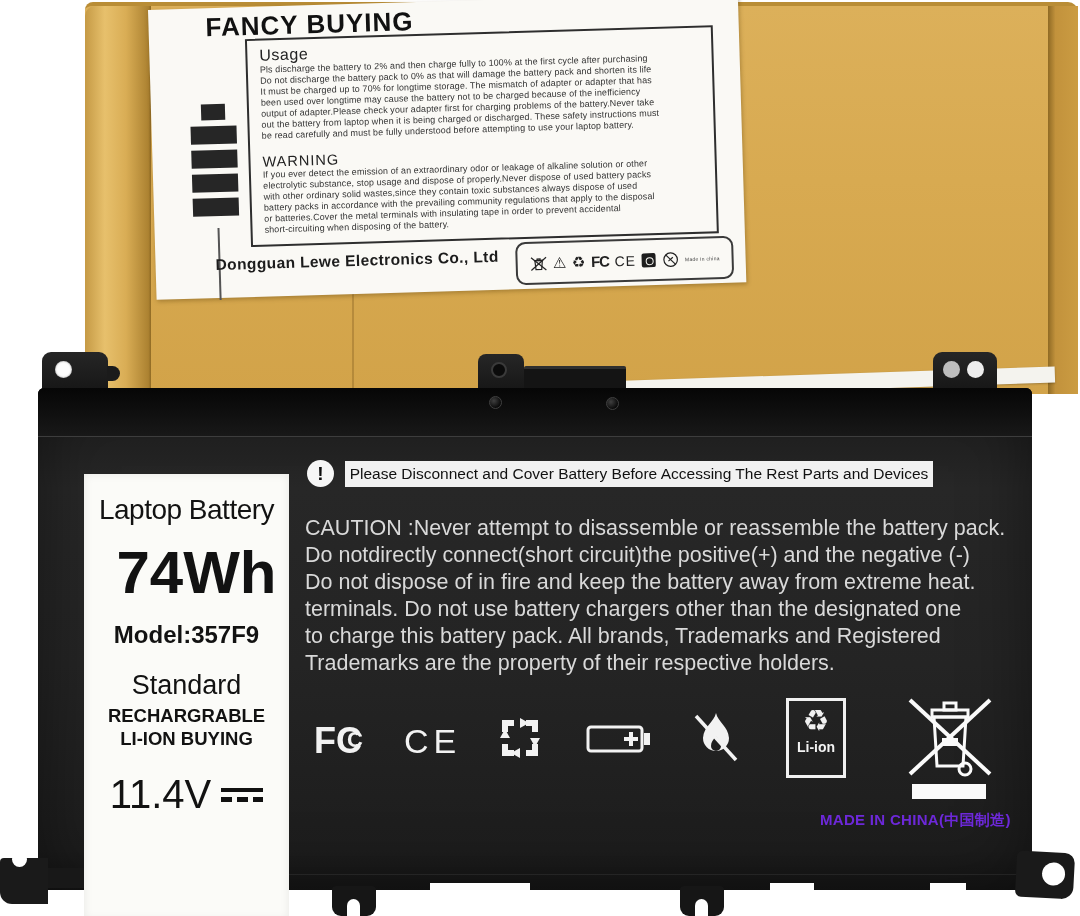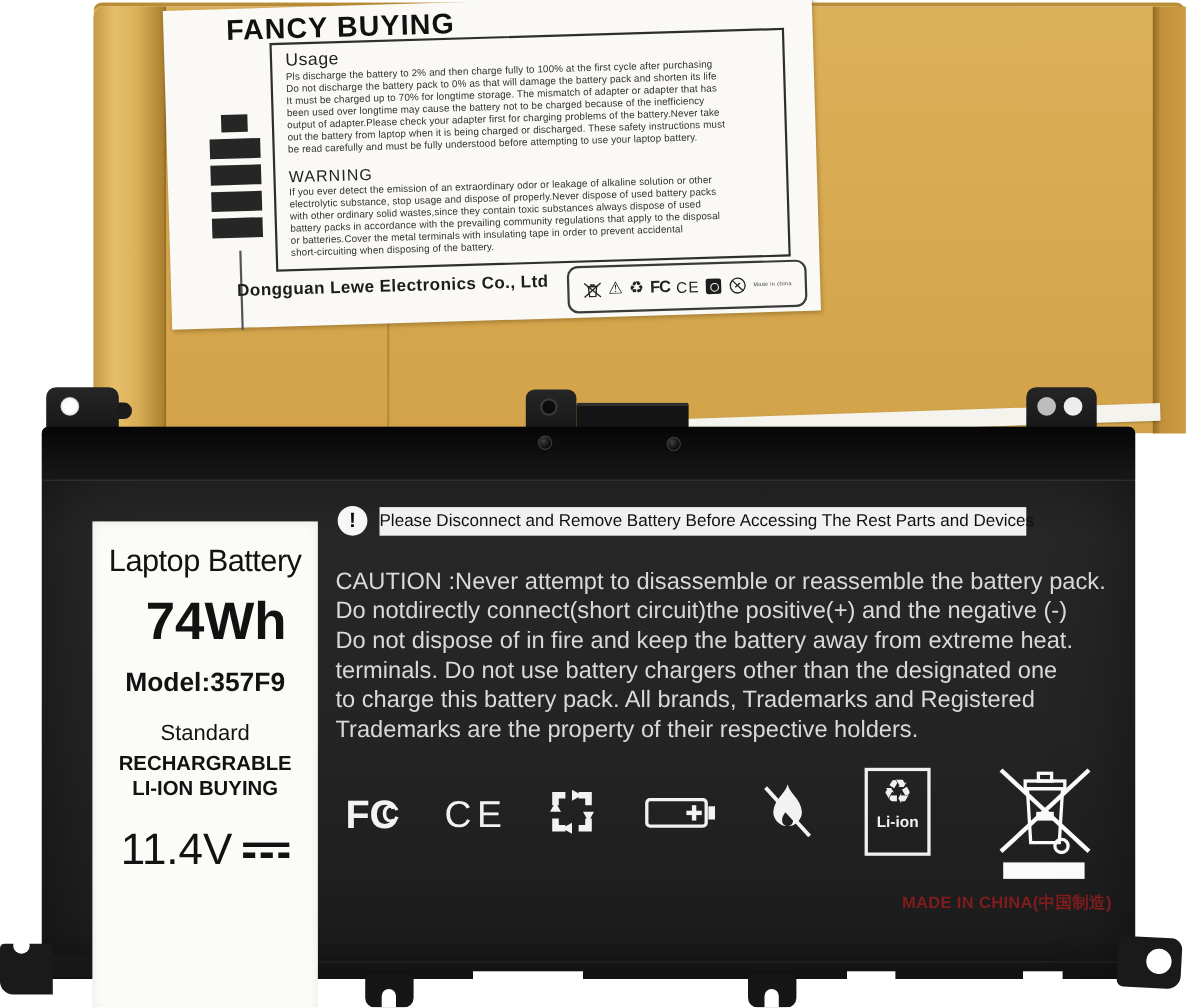--- a/index.html
+++ b/index.html
@@ -92,42 +92,42 @@
             font-size:15.5px; text-align:center; line-height:26px; white-space:nowrap; }
 
   
   .caution { left:305px; top:515px; width:720px; color:#d9d9d9; font-size:21.5px; line-height:27px; }
   .caution div { white-space:nowrap; }
 
   
   .spec { left:84px; top:474px; width:205px; height:446px; background:#fbfbf8; color:#121212;
           text-align:center; padding-top:20px; box-shadow:inset 0 0 10px rgba(0,0,0,0.08); }
   .spec .title { font-size:28px; letter-spacing:-0.5px; }
-  .spec .cap { font-size:48px; font-weight:bold; margin-top:12px;margin-left:20px; }
+  .spec .cap { font-size:60px; font-weight:bold; margin-top:12px;margin-left:20px; }
   .spec .model { font-size:24px; font-weight:bold; margin-top:14px; }
-  .spec .grade { font-size:20px; margin-top:21px; }
+  .spec .grade { font-size:27px; margin-top:21px; }
   .spec .t1 { font-size:18.5px; font-weight:bold; margin-top:4px; }
   .spec .t2 { font-size:18.5px; font-weight:bold; margin-top:1px; }
   .volt-row { margin-top:22px; display:flex; align-items:center; justify-content:center; gap:10px; }
   .volt { font-size:40px; }
   .dc { display:inline-block; width:42px; }
   .dc .solid { width:42px; height:4.5px; background:#111; }
   .dc .dashes { margin-top:5px; display:flex; gap:5px; }
   .dc .dashes span { width:11px; height:4.5px; background:#111; }
 
   
   .marks { left:300px; top:688px; width:732px; height:160px; color:#f2f2f2; }
   .fcc { left:14px; top:32px; font-size:36px; font-weight:bold; display:flex; }
   .fcc .c2 { font-size:22px; margin-left:-15px; margin-top:7px; }
   .cemark { left:104px; top:34px; font-size:34px; letter-spacing:5px; }
   .liion { left:486px; top:10px; width:60px; height:80px; border:3px solid #f0f0f0; text-align:center; }
   .liion .rec { font-size:30px; line-height:40px; color:#f0f0f0; }
   .liion .txt { font-size:14px; font-weight:bold; margin-top:-2px; }
   .binbar { left:612px; top:96px; width:74px; height:15px; background:#fafafa; }
-  .madein { left:520px; top:123px; font-size:15px; font-weight:bold; color:#7f1d1d; letter-spacing:0.3px; }
+  .madein { left:520px; top:123px; font-size:15px; font-weight:bold; color:#6d28d9; letter-spacing:0.3px; }
   svg { display:block; }
 </style>
 </head>
 <body>
 
 <div class="stage">
 
   <div class="abs box">
     <div class="abs box-left-flap"></div>
     <div class="abs box-right-side"></div>
@@ -225,21 +225,21 @@
     </div>
   <div class="abs tab-br">
     <div class="hole"></div>
   </div>
   <div class="edge-notch" style="left:170px; width:60px;"></div>
   <div class="edge-notch" style="left:430px; width:100px;"></div>
   <div class="edge-notch" style="left:770px; width:44px;"></div>
   <div class="edge-notch" style="left:930px; width:36px;"></div>
 
   <div class="abs excl">!</div>
-  <div class="abs notice">Please Disconnect and Remove Battery Before Accessing The Rest Parts and Devices</div>
+  <div class="abs notice">Please Disconnect and Cover Battery Before Accessing The Rest Parts and Devices</div>
 
   <div class="abs caution">
     <div>CAUTION :Never attempt to disassemble or reassemble the battery pack.</div>
     <div>Do notdirectly connect(short circuit)the positive(+) and the negative (-)</div>
     <div>Do not dispose of in fire and keep the battery away from extreme heat.</div>
     <div>terminals. Do not use battery chargers other than the designated one</div>
     <div>to charge this battery pack. All brands, Trademarks and Registered</div>
     <div>Trademarks are the property of their respective holders.</div>
   </div>
 

